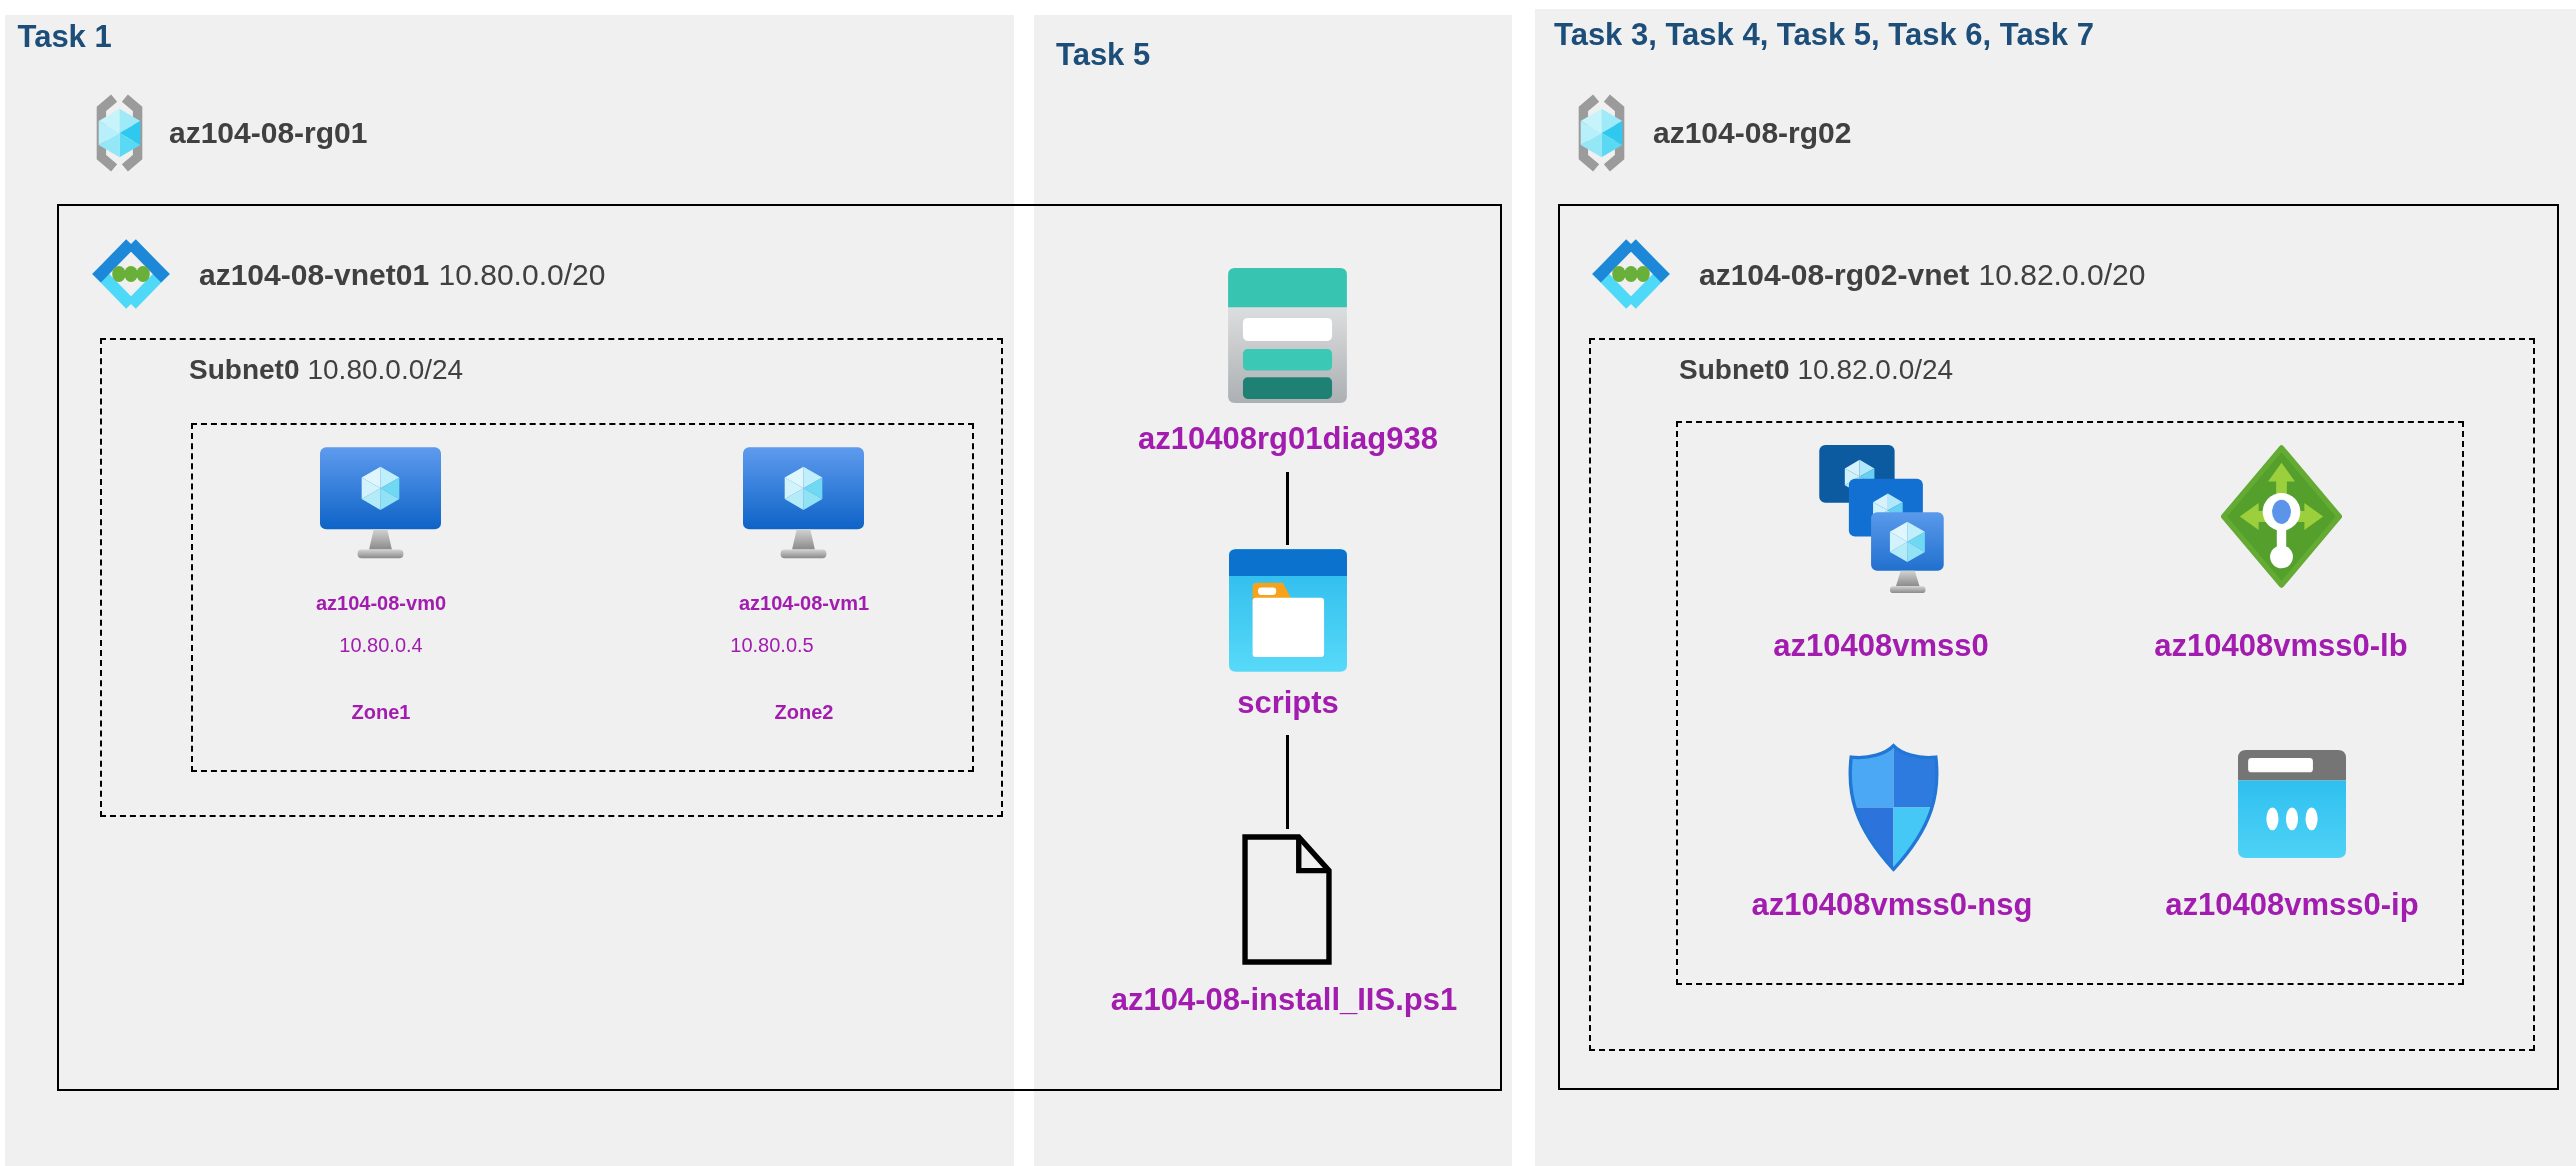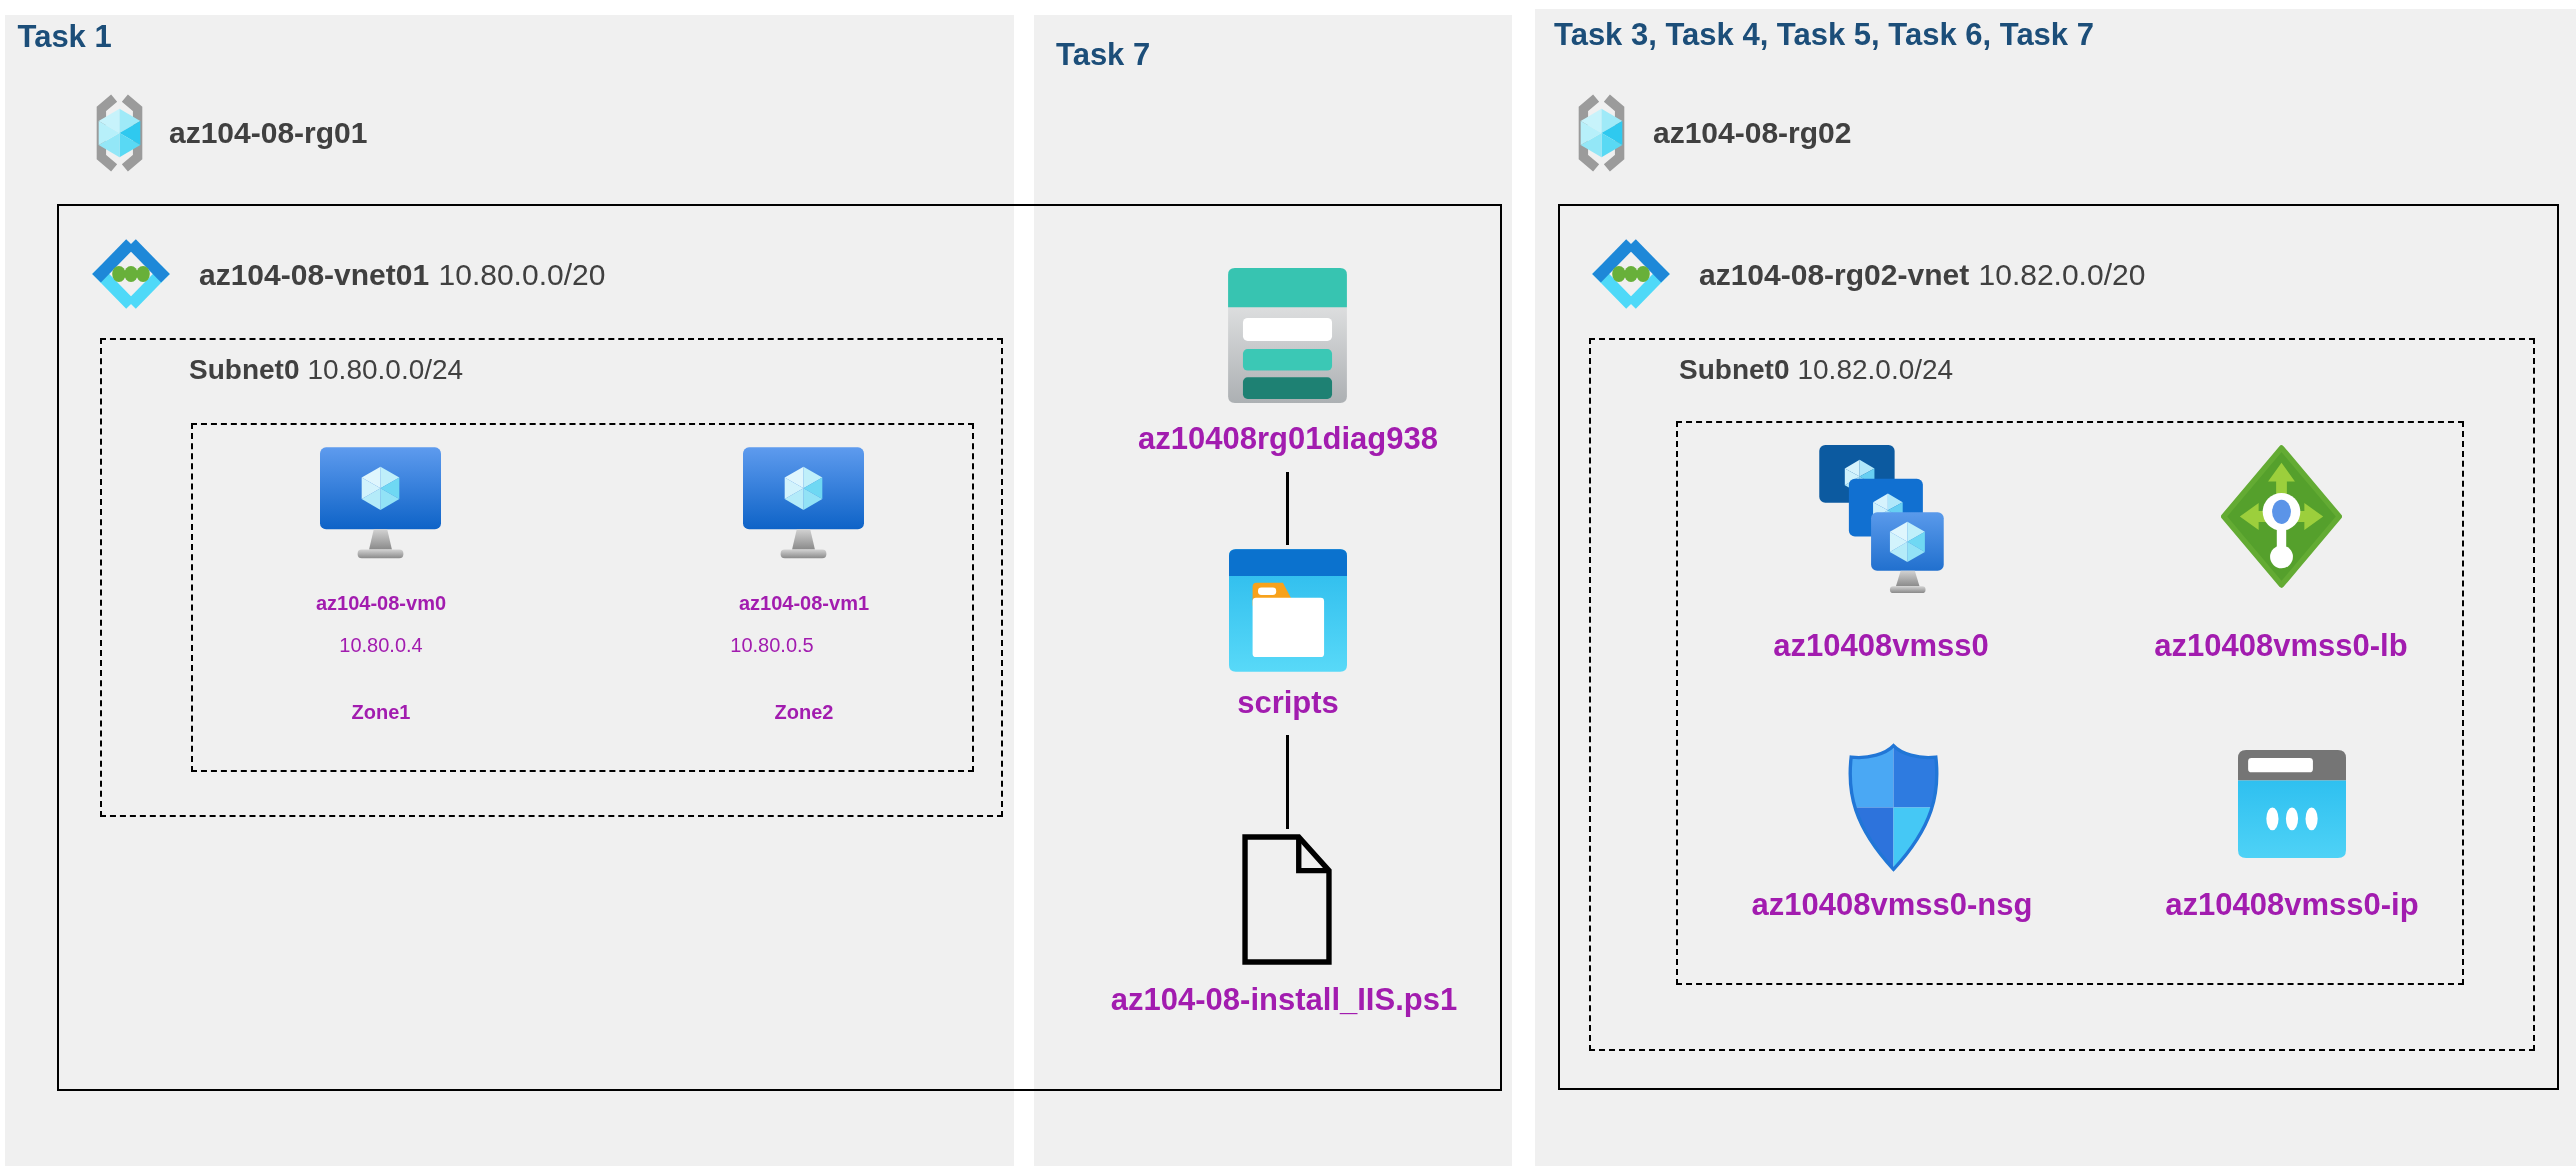--- a/index.html
+++ b/index.html
@@ -64,21 +64,21 @@
           <stop offset="1" stop-color="#4ed2f6"></stop>
       </linearGradient>
     </defs>
   </svg>
 
   <div class="panel" style="left:4.7px;top:15px;width:1009px;height:1151px"></div>
   <div class="panel" style="left:1034px;top:15px;width:478px;height:1151px"></div>
   <div class="panel" style="left:1535px;top:9.4px;width:1041px;height:1157px"></div>
 
   <div class="task-title" style="left:17.5px;top:20px">Task 1</div>
-  <div class="task-title" style="left:1056px;top:38px">Task 7</div>
+  <div class="task-title" style="left:1056px;top:38px">Task 5</div>
   <div class="task-title" style="left:1554px;top:17.5px">Task 3, Task 4, Task 5, Task 6, Task 7</div>
 
   <div class="solid-box" style="left:57px;top:204px;width:1441px;height:883px"></div>
   <div class="solid-box" style="left:1558px;top:204px;width:997px;height:882px"></div>
 
   <svg class="icon" style="left:94px;top:93px" width="51" height="80" viewBox="0 0 76 118">
     <polyline points="30,7 11,23 11,95 30,111" fill="none" stroke="#9b9b9b" stroke-width="14"></polyline>
     <polyline points="46,7 65,23 65,95 46,111" fill="none" stroke="#9b9b9b" stroke-width="14"></polyline>
     <polygon points="38,23 7,41 38,59" fill="#c7f3fb"></polygon>
     <polygon points="38,23 69,41 38,59" fill="#9feaf8"></polygon>

